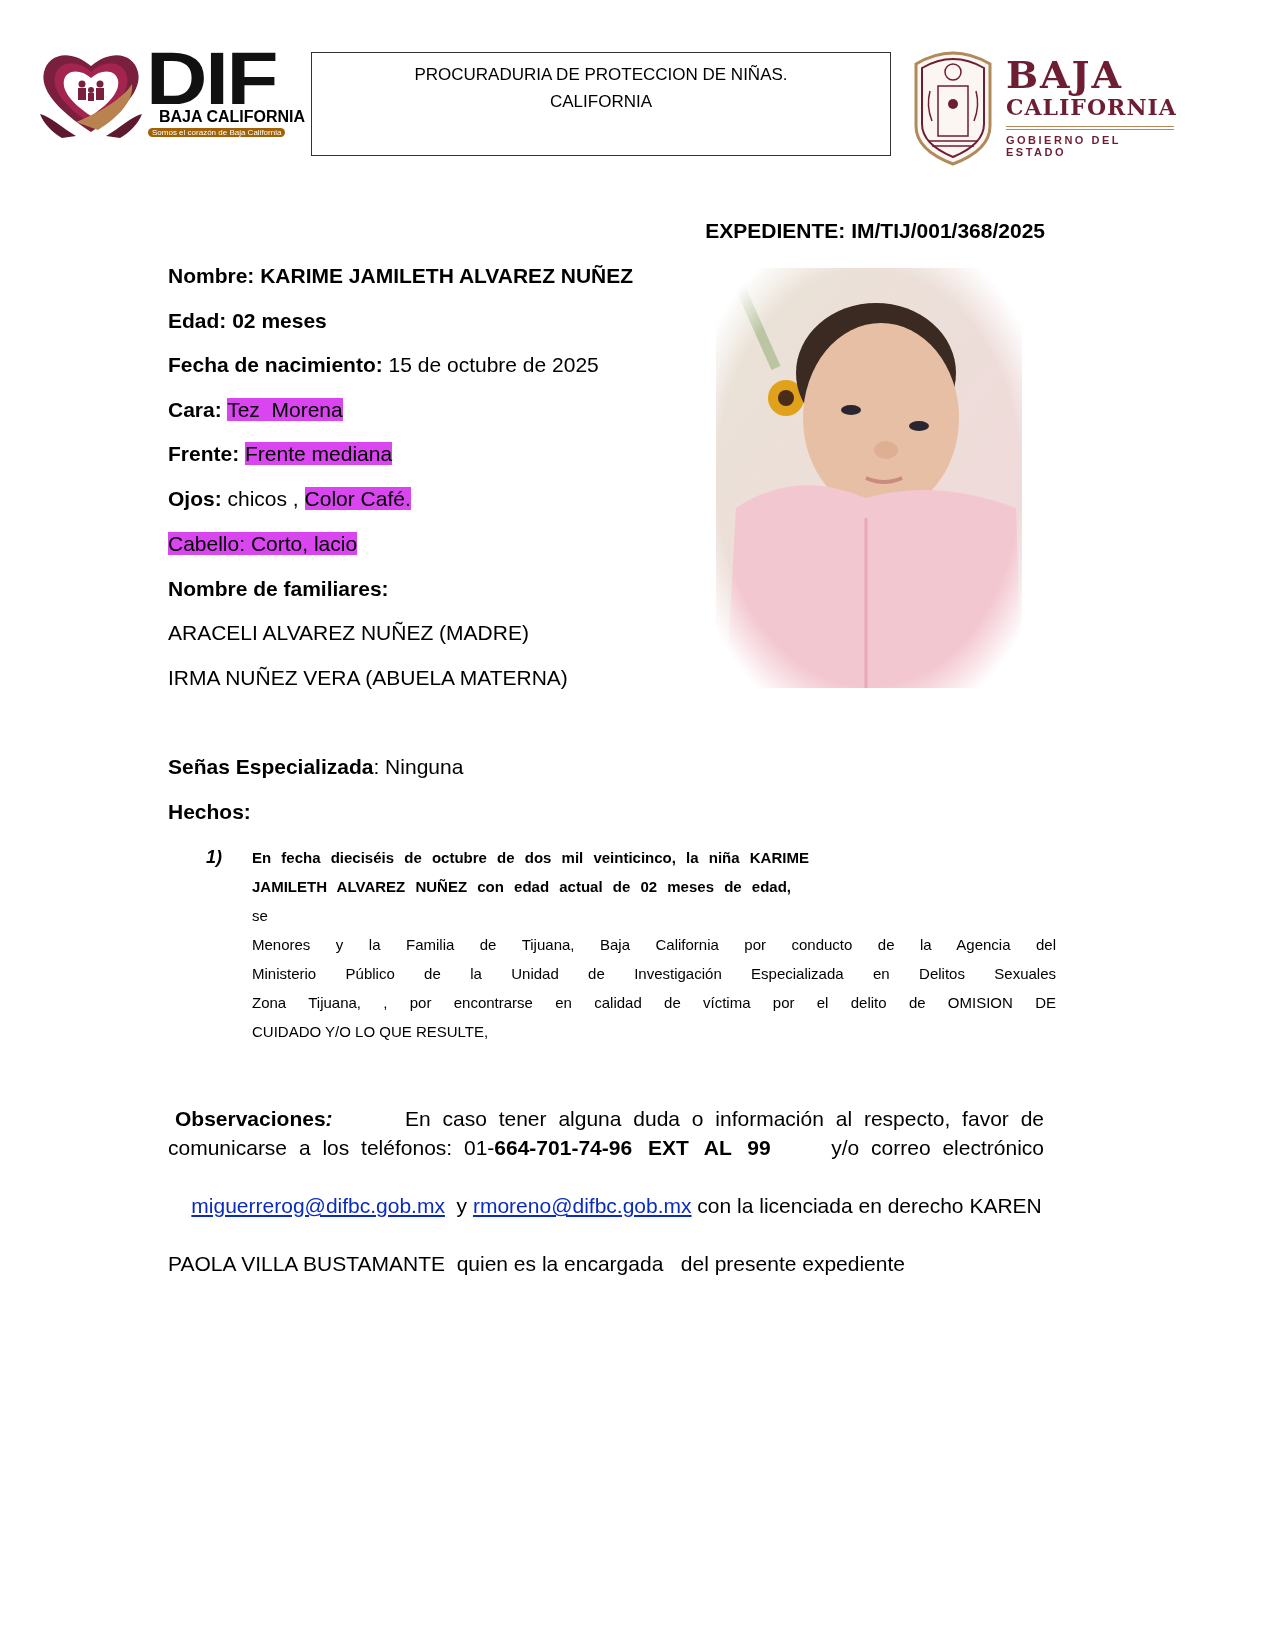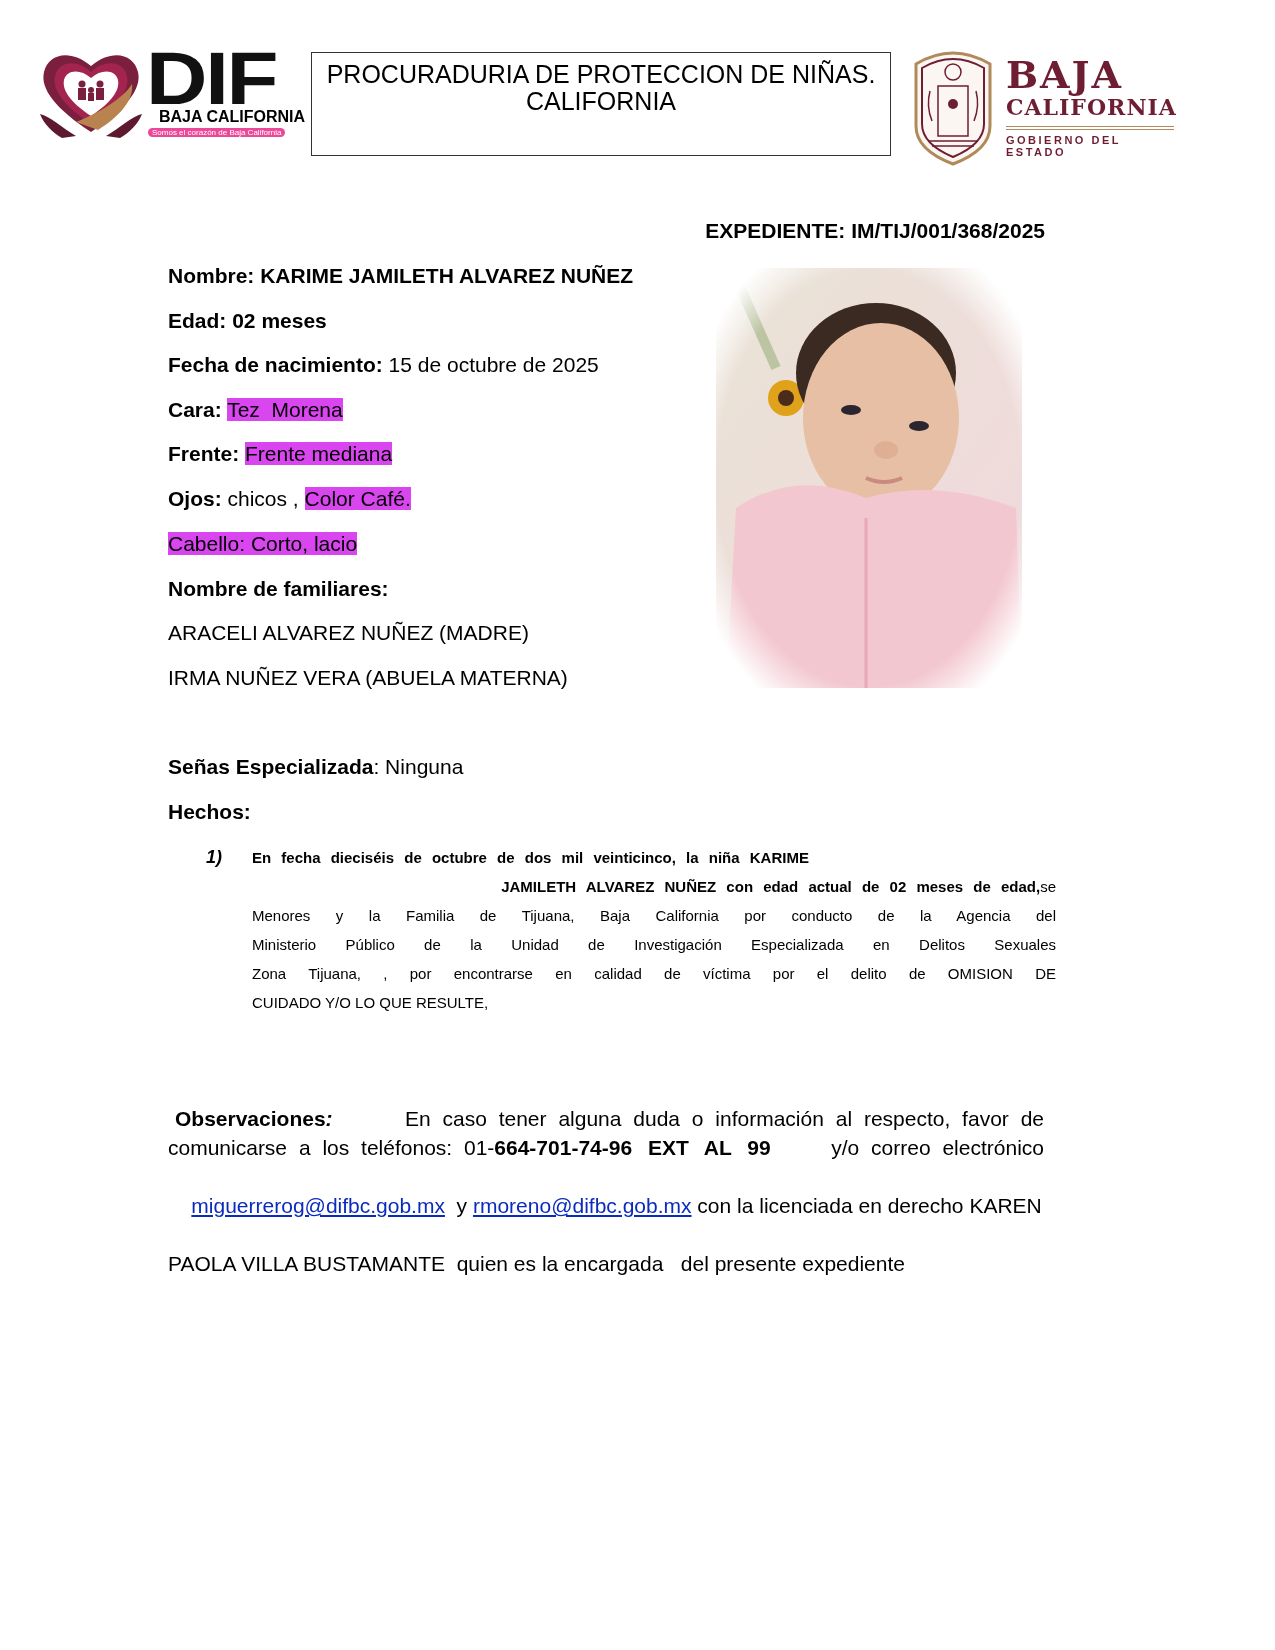--- a/index.html
+++ b/index.html
@@ -5,21 +5,21 @@
   html, body { margin: 0; padding: 0; background: #ffffff; }
   body { width: 1275px; height: 1650px; position: relative; overflow: hidden;
          font-family: "Liberation Sans", sans-serif; color: #000; }
   .abs { position: absolute; }
   .b { font-weight: bold; }
   .hl { background: #d946ef; }
 
   
   #dif-logo { left: 36px; top: 44px; width: 250px; height: 100px; }
   #title-box { left: 311px; top: 52px; width: 580px; height: 104px; border: 1.5px solid #333;
-               box-sizing: border-box; text-align: center; font-size: 25px; line-height: 27px;
+               box-sizing: border-box; text-align: center; font-size: 17px; line-height: 27px;
                padding-top: 8px; }
   #bc-logo { left: 908px; top: 46px; width: 270px; height: 122px; }
 
   .line { font-size: 21px; line-height: 26px; white-space: nowrap; }
 
   #expediente { top: 218px; right: 230px; font-weight: bold; font-size: 21px; }
 
   #photo { left: 716px; top: 268px; width: 306px; height: 420px; }
 
   .list-num { font-style: italic; font-weight: bold; font-size: 18px; }
@@ -40,21 +40,21 @@
 
     <circle cx="46" cy="40" r="3.5" fill="#7a1f3d"></circle>
     <circle cx="64" cy="40" r="3.5" fill="#7a1f3d"></circle>
     <circle cx="55" cy="46" r="3" fill="#7a1f3d"></circle>
     <rect x="42" y="44" width="8" height="12" fill="#7a1f3d"></rect>
     <rect x="60" y="44" width="8" height="12" fill="#7a1f3d"></rect>
     <rect x="52" y="49" width="6" height="8" fill="#7a1f3d"></rect>
   </svg>
   <div class="abs" style="left:110px; top:-8px; font-size:74px; font-weight:bold; letter-spacing:-2px; color:#111; font-family:'Liberation Sans',sans-serif; transform:scaleX(1.15); transform-origin:left top;">DIF</div>
   <div class="abs" style="left:123px; top:64px; font-size:16px; font-weight:bold; color:#000000; white-space:nowrap;">BAJA CALIFORNIA</div>
-  <div class="abs" style="left:112px; top:84px; font-size:8px; color:#fff; background:#ec4899; border-radius:6px; padding:0 4px; white-space:nowrap;">Somos el corazón de Baja California</div>
+  <div class="abs" style="left:112px; top:84px; font-size:8px; color:#fff; background:#a16207; border-radius:6px; padding:0 4px; white-space:nowrap;">Somos el corazón de Baja California</div>
 </div>
 
 <div class="abs" id="title-box">
   <div>PROCURADURIA DE PROTECCION DE NIÑAS.</div>
   <div>CALIFORNIA</div>
 </div>
 
 <div class="abs" id="bc-logo">
   <svg width="90" height="120" viewBox="0 0 90 120" style="position:absolute;left:0;top:0;">
     <path d="M8 18 Q45 -4 82 18 L82 80 Q82 104 45 118 Q8 104 8 80 Z" fill="#fbf6f1" stroke="#b08a5a" stroke-width="3"></path>
@@ -141,21 +141,21 @@
 </div>
 
 <div class="abs line b" style="left:168px; top:799px;">Hechos:</div>
 
 <div class="abs" style="left:168px; top:843px; width:876px;">
   <span class="abs list-num" style="left:38px; top:4px;">1)</span>
   <div class="abs" style="left:72px; top:0; width:804px; font-size:15px; line-height:29px;margin-left:12px;">
     <div style="text-align:justify; text-align-last:justify; font-weight:bold; white-space:nowrap; display:flex; justify-content:space-between;">
       <span style="word-spacing:6px;">En fecha dieciséis de octubre de dos mil veinticinco, la niña  KARIME</span>
     </div>
-    <div style="white-space:nowrap; display:flex; justify-content:flex-end;">
+    <div style="white-space:nowrap; display:flex; justify-content:flex-end;flex-direction:column;">
       <span><span class="b" style="word-spacing:6px;">JAMILETH ALVAREZ NUÑEZ</span><span class="b" style="word-spacing:6px;"> con edad actual de 02 meses de edad,</span></span>
         <span> se</span>
     </div>
     <div class="just" style="text-align:justify; text-align-last:justify;">Menores y la Familia de Tijuana, Baja California por conducto de la Agencia del</div>
     <div class="just" style="text-align:justify; text-align-last:justify;">Ministerio Público de la Unidad de Investigación Especializada en Delitos Sexuales</div>
     <div class="just" style="text-align:justify; text-align-last:justify;">Zona Tijuana, , por encontrarse en calidad de víctima por el delito de OMISION DE</div>
     <div>CUIDADO Y/O LO QUE RESULTE,</div>
   </div>
 </div>
 

